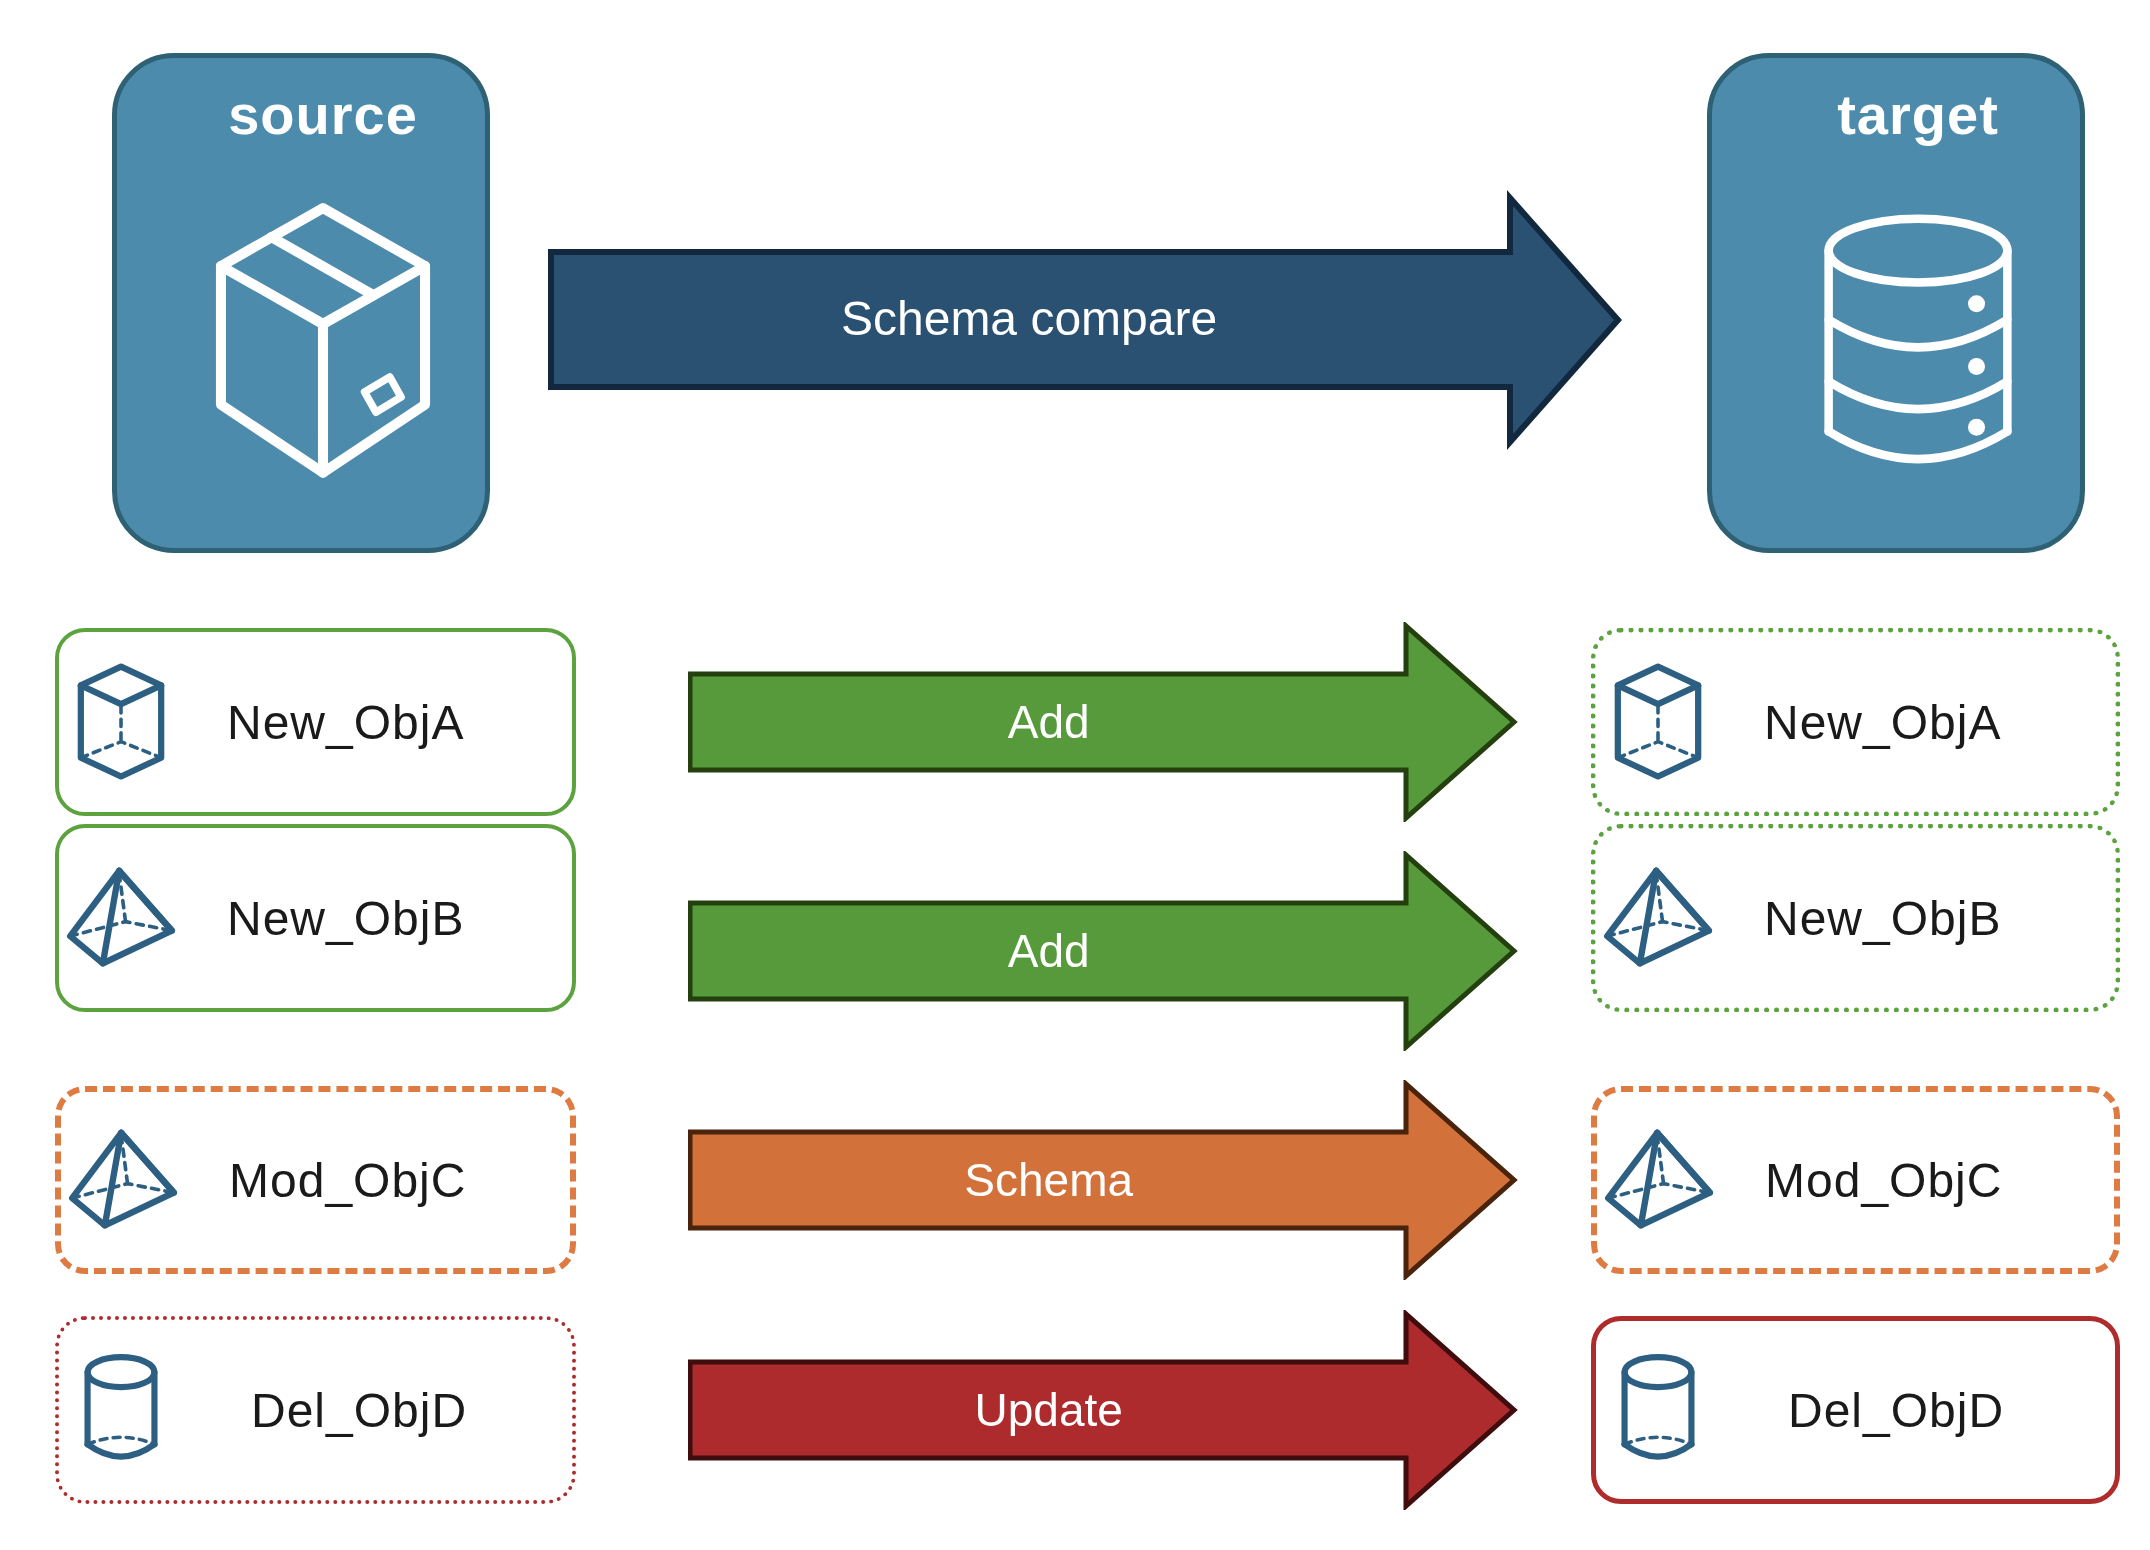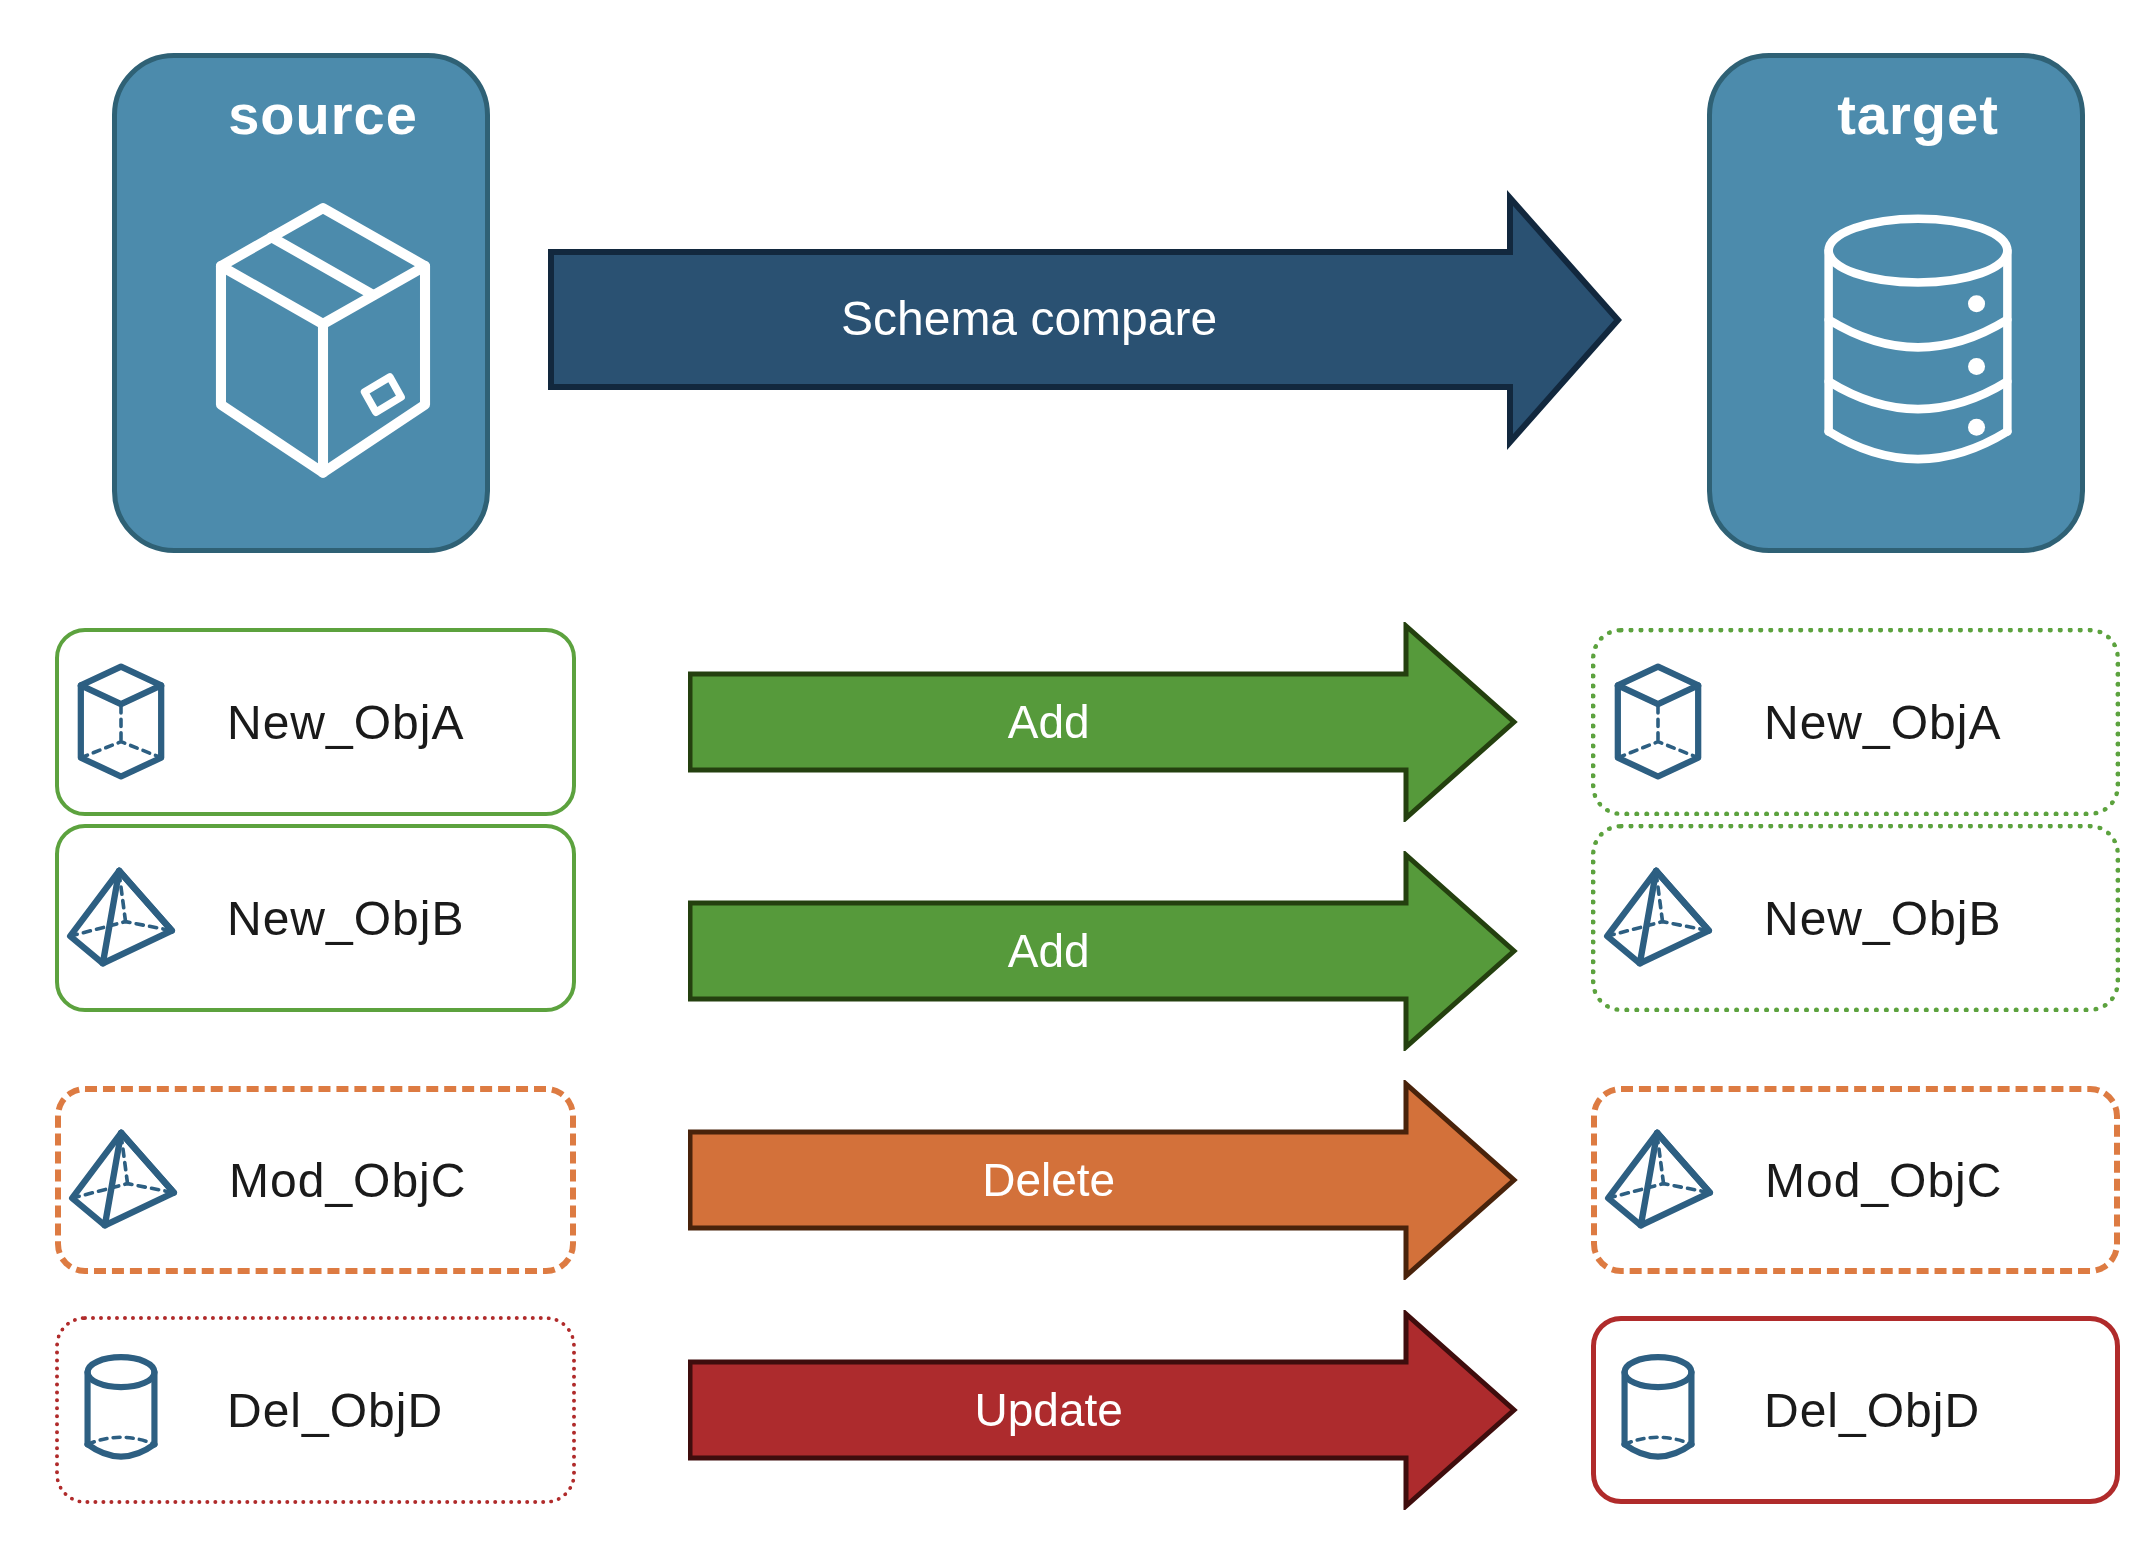--- a/index.html
+++ b/index.html
@@ -37,21 +37,21 @@
     position:absolute;width:521px;height:188px;box-sizing:border-box;border-radius:30px;
     display:flex;align-items:center;background:#ffffff;
   }
   .objbox.left{left:55px;}
   .objbox.right{left:1591px;width:529px;}
   .objbox.solid-new {border:4px solid var(--new-border);}
   .objbox.dotted-new{border:5px dotted var(--new-border);}
   .objbox.dashed-mod{border:6px dashed var(--mod-border);}
   .objbox.dotted-del{border:4px dotted var(--del-border);}
   .objbox.solid-del {border:5px solid var(--del-border);}
-  .bt1{top:628px;} .bt2{top:812px;margin-top:12px;} .bt3{top:1086px;} .bt4{top:1316px;}
+  .bt1{top:628px;} .bt2{top:812px;margin-top:12px;} .bt3{top:1086px;} .bt4{top:1316px;gap:24px;}
   .icon-slot{width:124px;flex:none;display:flex;justify-content:center;align-items:center;}
   .oicon{stroke:var(--icon-stroke);fill:none;stroke-width:7;stroke-linejoin:round;stroke-linecap:round;}
   .oicon .hid{stroke-width:4;stroke-dasharray:8 7;}
   .obj-label{margin-left:44px;font-size:48px;color:var(--label-text);letter-spacing:1px;}
 
   
   .flow-arrow{position:absolute;left:688px;width:834px;height:200px;}
   .flow-arrow svg{position:absolute;left:0;top:0;width:100%;height:100%;}
   .flow-arrow polygon{stroke-width:5;}
   .flow-arrow.add    polygon{fill:var(--add-fill);   stroke:var(--add-border);}
@@ -175,21 +175,21 @@
         <path class="hid" d="M63,10 L70,63"></path>
         <path class="hid" d="M9,79 L70,63 L121,73"></path>
       </svg>
     </span>
     <span class="obj-label">Mod_ObjC</span>
   </div>
   <div class="flow-arrow at3 update">
     <svg viewBox="0 0 834 200" preserveAspectRatio="none">
       <polygon points="2,52 718,52 718,4 826,100 718,196 718,148 2,148"></polygon>
     </svg>
-    <span class="arrow-label">Delete</span>
+    <span class="arrow-label">Schema</span>
   </div>
   <div class="objbox right bt3 dashed-mod">
     <span class="icon-slot">
       <svg class="oicon" width="118" height="108" viewBox="0 0 130 118">
         <path d="M63,7 L9,79 L45,109 L121,73 Z"></path>
         <path d="M63,7 L45,109"></path>
         <path d="M63,7 L121,73"></path>
         <path class="hid" d="M63,10 L70,63"></path>
         <path class="hid" d="M9,79 L70,63 L121,73"></path>
       </svg>

